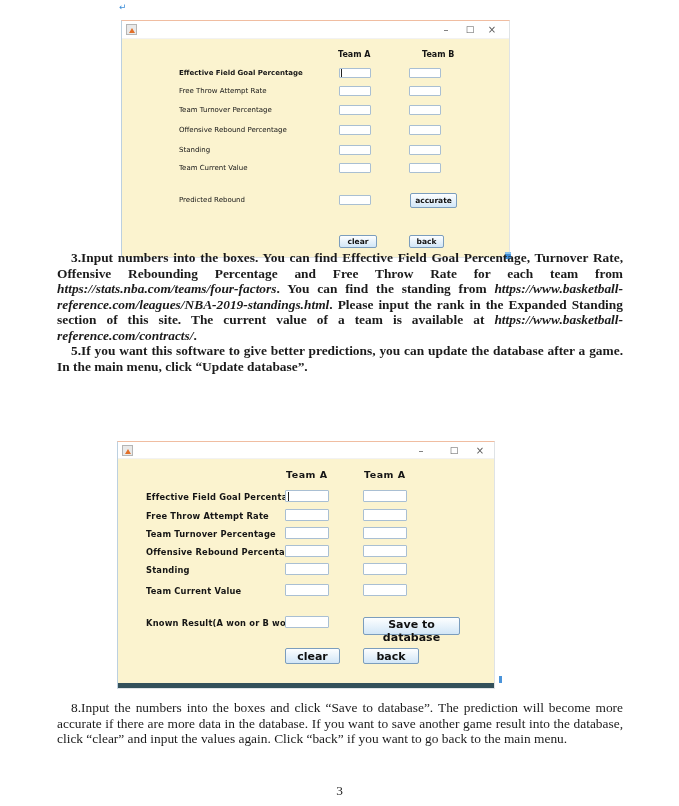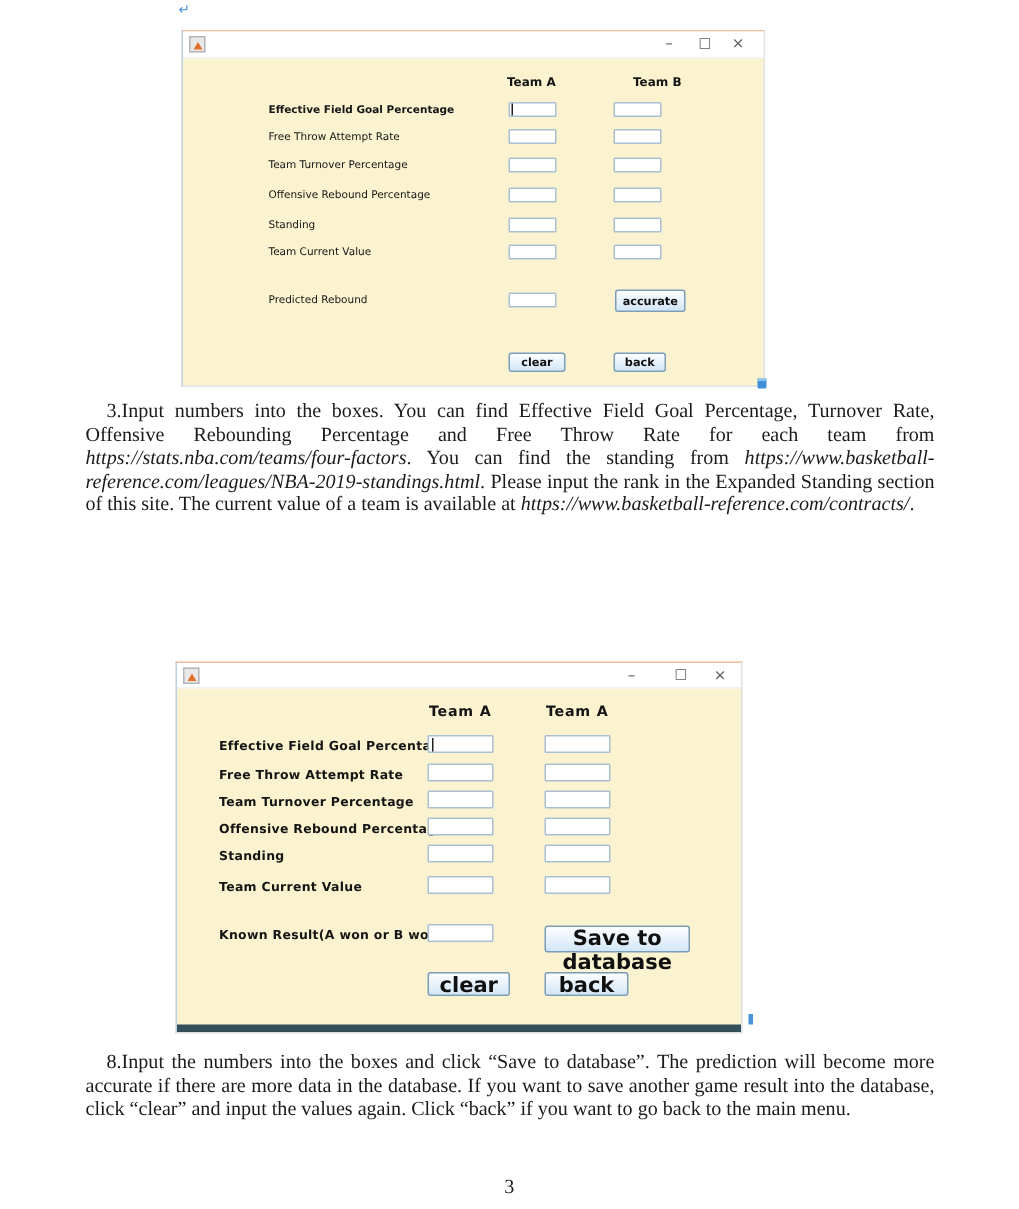--- a/index.html
+++ b/index.html
@@ -48,21 +48,21 @@
     font-size:8px; padding:0 2px; font-family:"DejaVu Sans",sans-serif;
   }
   .win1 .field { width:32px; height:10px; }
   .win2 .field { width:44px; height:12px; }
   .btn {
     position:absolute; background:linear-gradient(#fdfeff,#d2e6f7); border:1px solid #7b9dbd;
     border-radius:2px; font-family:"DejaVu Sans",sans-serif; font-weight:bold; color:#101010;
     text-align:center; cursor:pointer; padding:0;
   }
   .win1 .btn { font-size:7.5px; }
-  .win2 .btn { font-size:14px;text-align:center; }
+  .win2 .btn { font-size:11px;text-align:center; }
   .caret { position:absolute; width:1px; background:#222; }
   .strip { position:absolute; left:0; bottom:0; width:100%; height:5px; background:#33505a; }
 
   
   .artifact { position:absolute; color:#3f8fd9; }
   .art-return { left:119px; top:2px; font-size:9px; font-family:"DejaVu Sans",sans-serif; }
   .art-dot1 { left:505px; top:252px; width:6px; height:7px; background:#3f8fd9; border-radius:1px; box-shadow:inset 0 2px 0 #8ec4ee; }
   .art-dot2 { left:499px; top:676px; width:3px; height:7px; background:#4a94da; }
 </style>
 </head>
@@ -111,22 +111,23 @@
     <span class="rowlabel" style="left:57px; top:175px;">Predicted Rebound</span>
     <input class="field" style="left: 217px; top: 174px;">
     <button class="btn" style="left:288px; top:172px; width:47px; height:15px;">accurate</button>
 
     <button class="btn" style="left:217px; top:214px; width:38px; height:13px;">clear</button>
     <button class="btn" style="left:287px; top:214px; width:35px; height:13px;">back</button>
   </div>
 
   <span class="artifact art-dot1"></span>
 
-  <div class="textblock" style="top:266px;">
+  <div class="textblock" style="top:250px;font-weight:bold;">
     <p><span>3.Input numbers into the boxes.  You can find Effective Field Goal Percentage, Turnover Rate, Offensive Rebounding Percentage and Free Throw Rate for each team from </span><i>https://stats.nba.com/teams/four-factors</i><span>. You can find the standing from </span><i>https://www.basketball-reference.com/leagues/NBA-2019-standings.html</i><span>. Please input the rank in the Expanded Standing section of this site. The current value of a team is available at </span><i>https://www.basketball-reference.com/contracts/</i><span>.</span></p>
+    <p><span>5.If you want this software to give better predictions, you can update the database after a game. In the main menu, click “Update database”.</span></p>
   </div>
 
   <div class="appwin win2" style="left:117px; top:441px; width:378px; height:248px;">
     <div class="titlebar">
       <span class="appicon"></span>
       <span class="winctrl" style="right:64px;">–</span>
       <span class="winctrl" style="right:31px; font-size:9px;">□</span>
       <span class="winctrl" style="right:5px;">×</span>
     </div>
 

